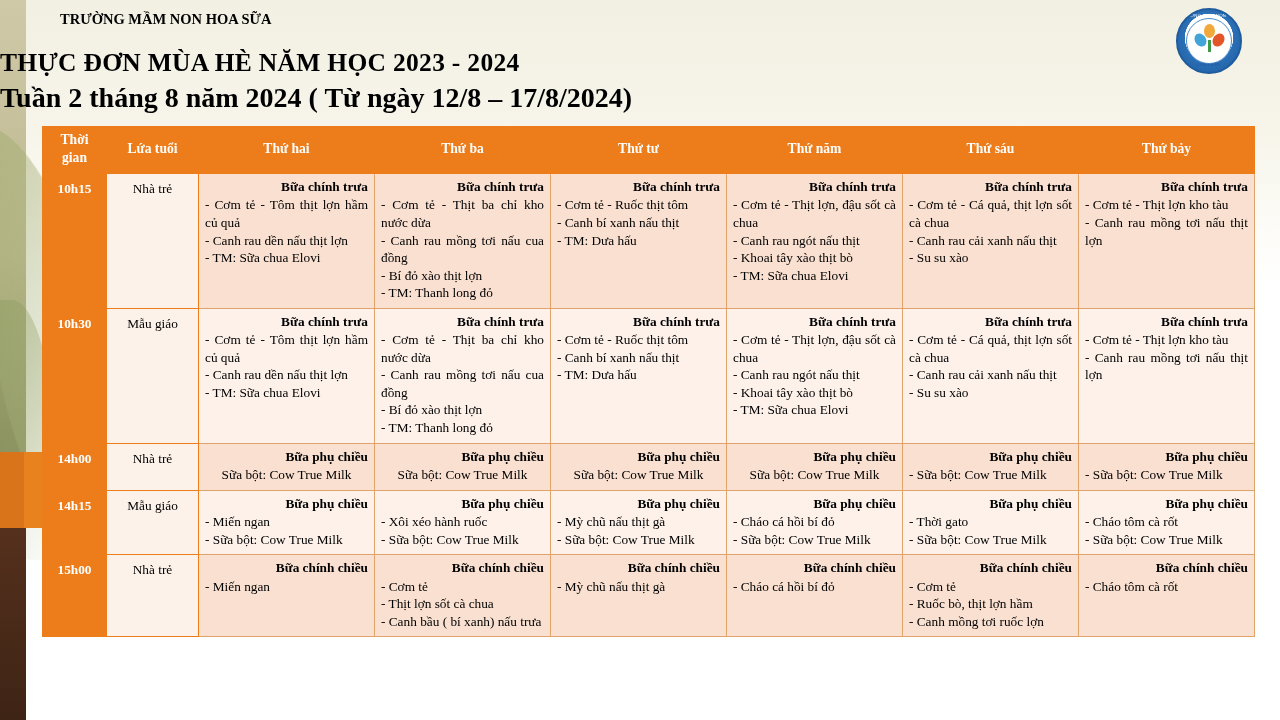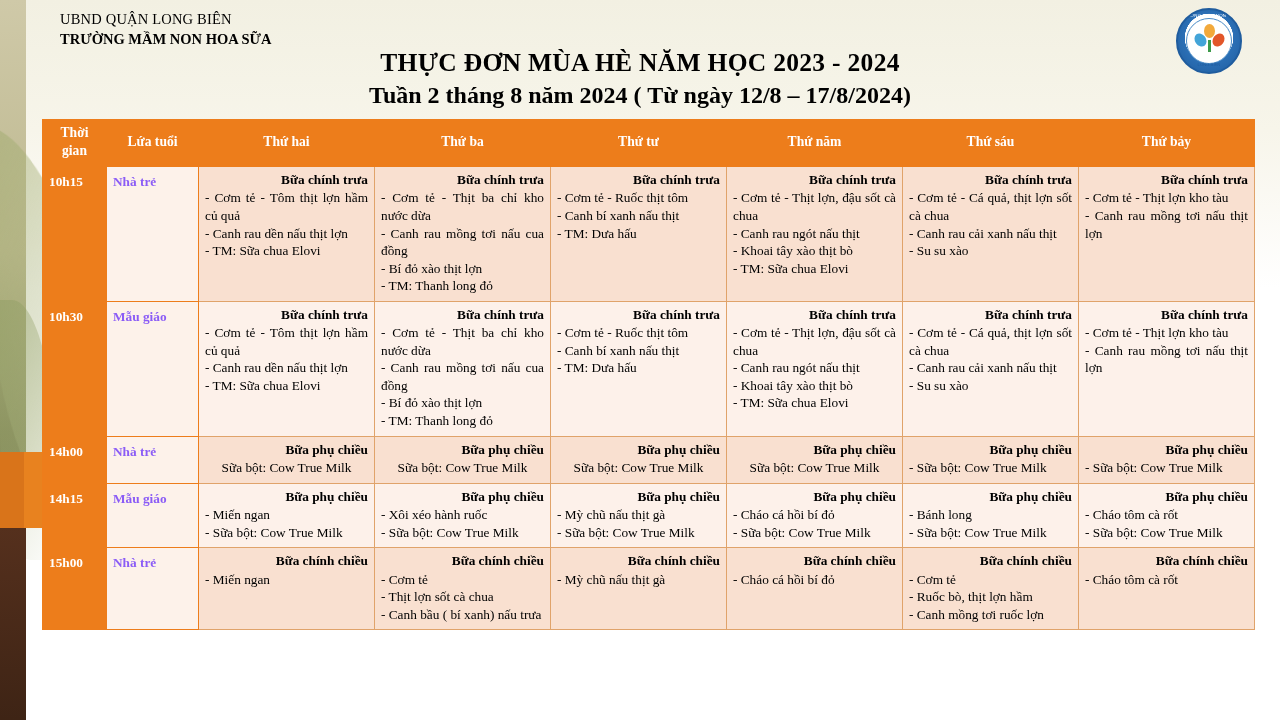--- a/index.html
+++ b/index.html
@@ -141,41 +141,41 @@
     text-align: center;
     font-size: 4.2px;
     color: #1f5c9e;
     font-family: "Liberation Sans", sans-serif;
   }
 
   .title-block {
     position: absolute;
     left: 0; right: 0;
     top: 48px;
-    text-align: center;
+    text-align: left;
   }
   .title-main {
     font-size: 25.5px;
     font-weight: 700;
     letter-spacing: .3px;
     color: #000;
     margin: 0;
   }
   .title-sub {
-    font-size: 24px;
+    font-size: 28px;
     font-weight: 700;
     color: #000;
     margin: 4px 0 0 0;
   }
 
   
   table {
     position: absolute;
     left: 42px;
-    top: 119px;
+    top: 126px;
     width: 1212px;
     border-collapse: collapse;
     table-layout: fixed;
     font-size: 13.3px;
     line-height: 1.32;
   }
   th, td {
     border: 1px solid #e0a36a;
     vertical-align: top;
     padding: 4px 6px 6px 6px;
@@ -192,28 +192,29 @@
     border: 1px solid #ed7d1b;
   }
   col.c-time  { width: 64px; }
   col.c-age   { width: 92px; }
   col.c-day   { width: 176px; }
 
   td.time, td.age {
     background: #ed7d1b;
     color: #ffffff;
     font-weight: 700;
+    text-align: center;
     vertical-align: top;
     padding-top: 6px;
     border: 1px solid #ed7d1b;
   }
   td.age {
     background: #fdf2ea;
-    color: #8b5cf6;
-    font-weight: 700;
+    color: #000000;
+    font-weight: 400;
   }
   td.cell {
     background: #f9e0d0;
   }
   tr.alt td.cell {
     background: #fdf1ea;
   }
   td.cell.light {
     background: #fdf1ea;
   }
@@ -233,21 +234,20 @@
 <div id="page">
 
   <div class="left-band"></div>
   <div class="leaf-shape"></div>
   <div class="leaf-shape2"></div>
   <div class="dark-foot"></div>
   <div class="orange-tab"></div>
   <div class="orange-tab2"></div>
 
   <div class="org">
-    <div class="line1">UBND  QUẬN LONG BIÊN</div>
     <div class="line2">TRƯỜNG MẦM NON HOA SỮA</div>
   </div>
 
   <div class="logo">
     <div class="ring-text">TRƯỜNG MẦM NON HOA SỮA</div>
     <div class="inner"></div>
     <div class="flower">
       <div class="petal p1"></div>
       <div class="petal p2"></div>
       <div class="petal p3"></div>
@@ -458,21 +458,21 @@
           <td class="cell light">
             <span class="meal-head">Bữa phụ chiều</span>
             <span class="items justify">
               <span>- Cháo cá hồi bí đỏ</span>
               <span>-  Sữa bột:  Cow  True Milk</span>
             </span>
           </td>
           <td class="cell light">
             <span class="meal-head">Bữa phụ chiều</span>
             <span class="items justify">
-              <span>- Bánh long</span>
+              <span>- Thời gato</span>
               <span>- Sữa bột: Cow True Milk</span>
             </span>
           </td>
           <td class="cell light">
             <span class="meal-head">Bữa phụ chiều</span>
             <span class="items justify">
               <span>- Cháo tôm cà rốt</span>
               <span>-  Sữa bột:  Cow True Milk</span>
             </span>
           </td>

